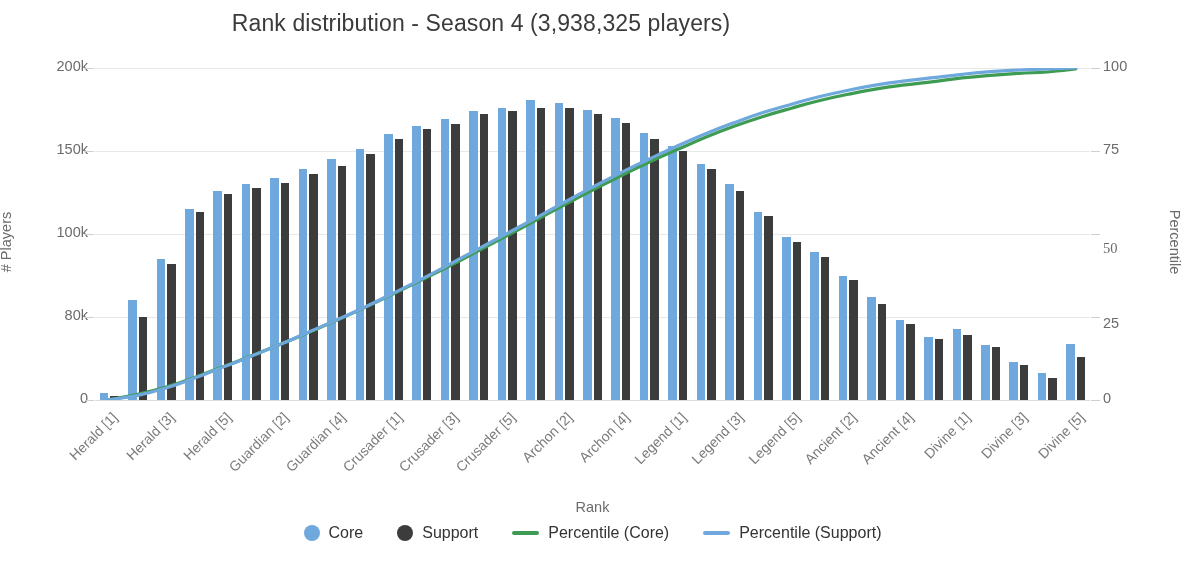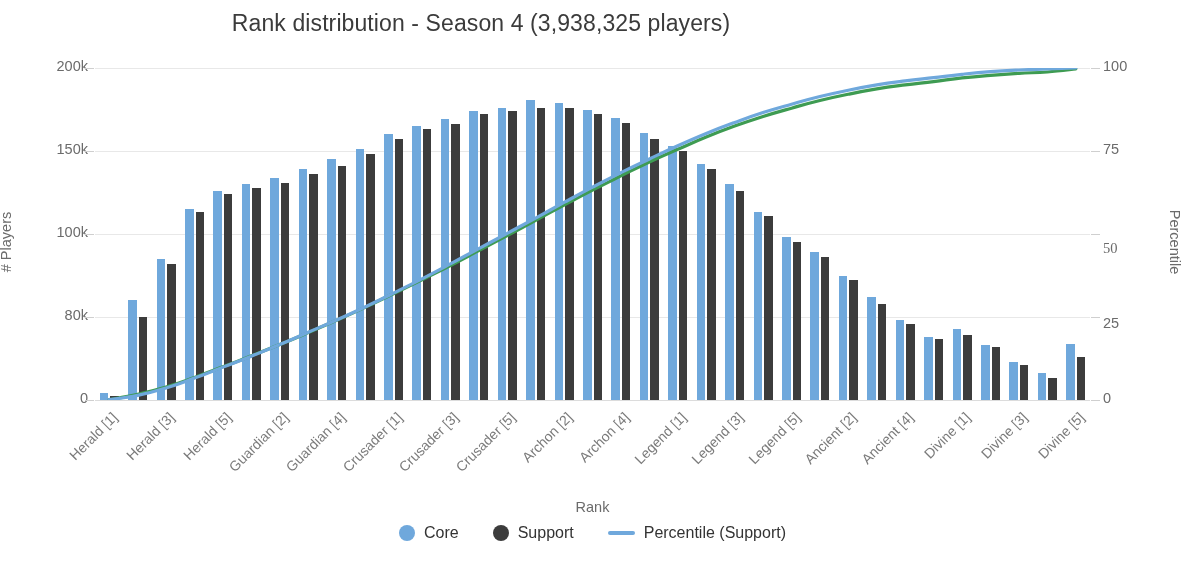--- a/index.html
+++ b/index.html
@@ -254,18 +254,22 @@
   <div id="legend">
       <div class="legend-item">
         <span class="swatch-dot" style="background: rgb(111, 168, 220);"></span>
         <span>Core</span>
       </div>
       <div class="legend-item">
         <span class="swatch-dot" style="background: rgb(60, 60, 60);"></span>
         <span>Support</span>
       </div>
       <div class="legend-item">
+        <span class="swatch-line" style="background: rgb(62, 155, 82);"></span>
+        <span>Percentile (Core)</span>
+      </div>
+      <div class="legend-item">
         <span class="swatch-line" style="background: rgb(111, 168, 220);"></span>
         <span>Percentile (Support)</span>
       </div>
     </div>
 
 </div>
 
 </body></html>

